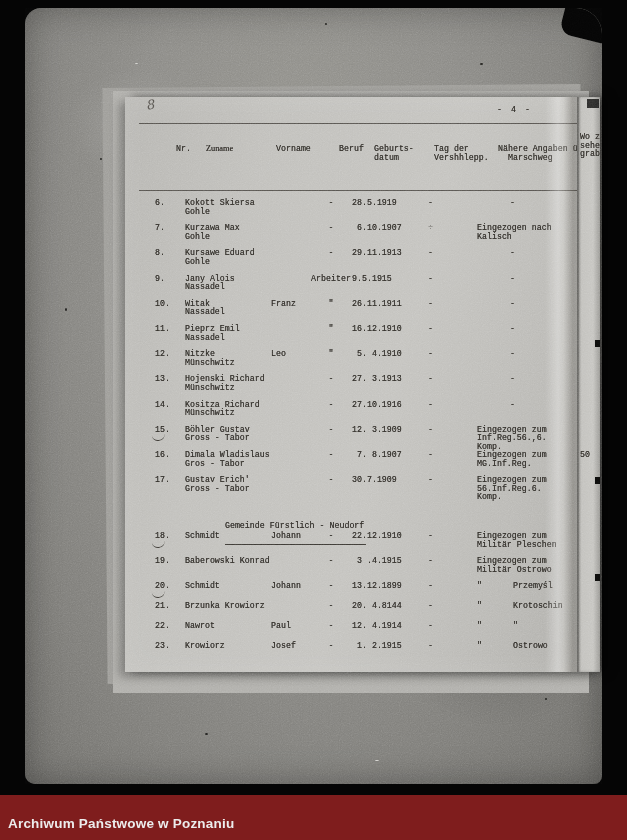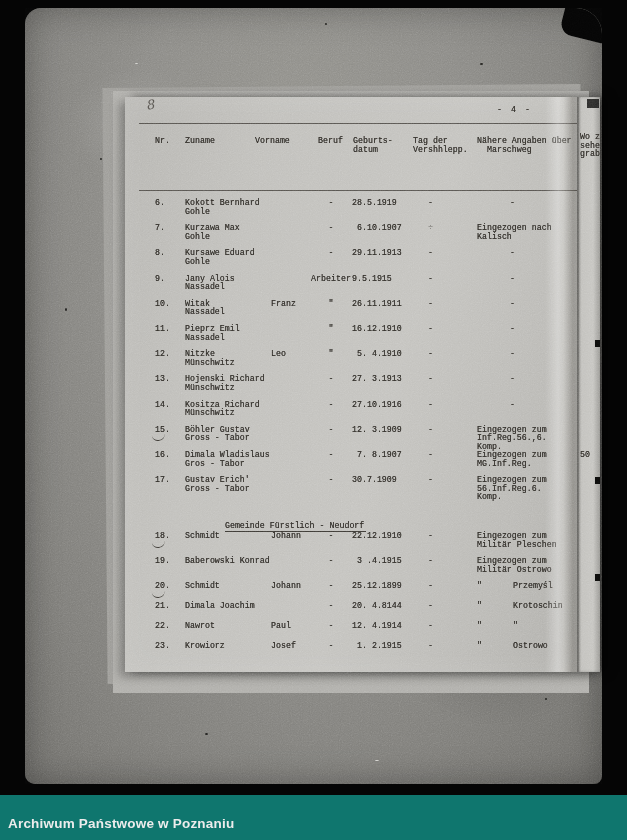--- a/index.html
+++ b/index.html
@@ -33,56 +33,56 @@
     font-size:8.3px;line-height:8.6px;color:#33302b;
     text-shadow:0 0 .5px rgba(45,42,38,.9);white-space:pre;}
   .rule{position:absolute;left:14px;width:460px;height:1px;background:#45423d;opacity:.85;z-index:2;}
   .rule-top{top:26px;} .rule-mid{top:93px;}
   .page-num{position:absolute;top:9px;left:372px;letter-spacing:2px;z-index:3;}
   .handwritten{position:absolute;top:4px;left:22px;z-index:3;
     font-family:"DejaVu Serif",serif !important;font-style:italic;font-size:13px !important;
     color:#55524d;transform:rotate(-6deg);text-shadow:none !important;}
 
   .thead{position:absolute;left:0;top:36px;z-index:3;}
-  .thead span{position:absolute;top:4px;}
-  .h-nr{left:30px;} .h-zu{left:60px;} .h-vor{left:130px;} .h-ber{left:193px;}
+  .thead span{position:absolute;top:12px;margin-left:21px;}
+  .h-nr{left:30px;} .h-zu{left:60px;font-family:Liberation Serif, serif;} .h-vor{left:130px;} .h-ber{left:193px;}
   .h-geb{left:228px;} .h-tag{left:288px;} .h-naeh{left:352px;}
 
   .rows{position:absolute;left:0;top:102px;width:475px;z-index:5;}
   .row{position:absolute;left:0;width:475px;height:0;}
   .row span{position:absolute;top:0;}
   .nr{left:30px;} .zuname{left:60px;} .vorname{left:146px;}
   .place{left:60px;top:8.6px !important;}
   .beruf{left:178px;width:56px;text-align:center;}
   .datum{left:227px;} .tag{left:303px;}
   .marsch{left:352px;} .marsch.dash-only{left:385px;}
   .marsch2{left:388px;} .far{left:455px;z-index:8;}
   .tag.faint{opacity:.45;}
   .check{left:27px;top:8.5px !important;width:13px;height:6px;
     border-bottom:1.4px solid #3a3732;border-radius:50% / 0 0 90% 90%;transform:rotate(-6deg);}
   .section{position:absolute;left:80px;}
-  .s-label{border-bottom:1px solid #3c3934;padding:0 2px 1px 0;}
+  .s-label{border-bottom:1px solid #3c3934;padding:0 2px 14px 0;}
 
   
   .fold{position:absolute;left:420px;top:0;width:34px;height:575px;z-index:6;pointer-events:none;
     background:linear-gradient(90deg,rgba(60,58,54,0) 0%,rgba(255,255,255,.32) 38%,
       rgba(235,234,230,.25) 55%,rgba(95,92,86,.38) 82%,rgba(40,38,35,.22) 100%);}
   .strip{position:absolute;left:452px;top:0;width:23px;height:575px;z-index:4;overflow:hidden;
     background:linear-gradient(90deg,#8f8e8a 0,#c2c1bd 18%,#c6c5c1 70%,#9b9a96 100%);
     box-shadow:inset 2px 0 3px rgba(0,0,0,.25);}
   .wo-header{position:absolute;left:3px;top:36px;}
   .edge-mark{position:absolute;left:18px;width:5px;height:7px;background:#0b0b0a;z-index:7;}
   .blob{position:absolute;left:10px;top:2px;width:12px;height:9px;background:#11100f;opacity:.85;z-index:7;}
 
   
   .grain{position:absolute;left:25px;top:8px;mix-blend-mode:soft-light;opacity:.6;
     pointer-events:none;z-index:9;}
 
   
-  .archive-bar{position:absolute;left:0;top:795px;width:627px;height:45px;background:#0f766e;z-index:10;}
+  .archive-bar{position:absolute;left:0;top:795px;width:627px;height:45px;background:#7f1d1d;z-index:10;}
   .archive-bar span{position:absolute;left:8px;top:21px;font-weight:bold;font-size:13.5px;
     color:#ececec;letter-spacing:.2px;font-family:"Liberation Sans",sans-serif;}
 </style>
 </head>
 <body>
 
 <div class="photo">
 
   <div class="backing">
     <div class="bite"></div>
@@ -120,21 +120,21 @@
       <span class="h-tag">Tag der
 Vershhlepp.</span>
       <span class="h-naeh">Nähere Angaben über
   Marschweg</span>
     </div>
 
     <div class="rows" id="rows">
   <div class="row" style="top: 0px;">
     <span class="nr">6.</span>
     
-    <span class="zuname">Kokott Bernhard</span>
+    <span class="zuname">Kokott Skiersa</span>
     <span class="vorname"></span>
     <span class="place">Gohle</span>
     <span class="beruf">-</span>
     <span class="datum">28.5.1919</span>
     <span class="tag">-</span>
     <span class="marsch dash-only">-</span>
     <span class="marsch2"></span>
     <span class="far"></span>
   </div>
 
@@ -332,31 +332,31 @@
     <span class="far"></span>
   </div>
 
   <div class="row" style="top: 383.4px;">
     <span class="nr">20.</span>
     <span class="check"></span>
     <span class="zuname">Schmidt</span>
     <span class="vorname">Johann</span>
     <span class="place"></span>
     <span class="beruf">-</span>
-    <span class="datum">25.12.1899</span>
+    <span class="datum">13.12.1899</span>
     <span class="tag">-</span>
     <span class="marsch">"</span>
     <span class="marsch2">Przemyśl</span>
     <span class="far"></span>
   </div>
 
   <div class="row" style="top: 403.1px;">
     <span class="nr">21.</span>
     
-    <span class="zuname">Dimala Joachim</span>
+    <span class="zuname">Brzunka Krowiorz</span>
     <span class="vorname"></span>
     <span class="place"></span>
     <span class="beruf">-</span>
     <span class="datum">20. 4.8144</span>
     <span class="tag">-</span>
     <span class="marsch">"</span>
     <span class="marsch2">Krotoschin</span>
     <span class="far"></span>
   </div>
 

